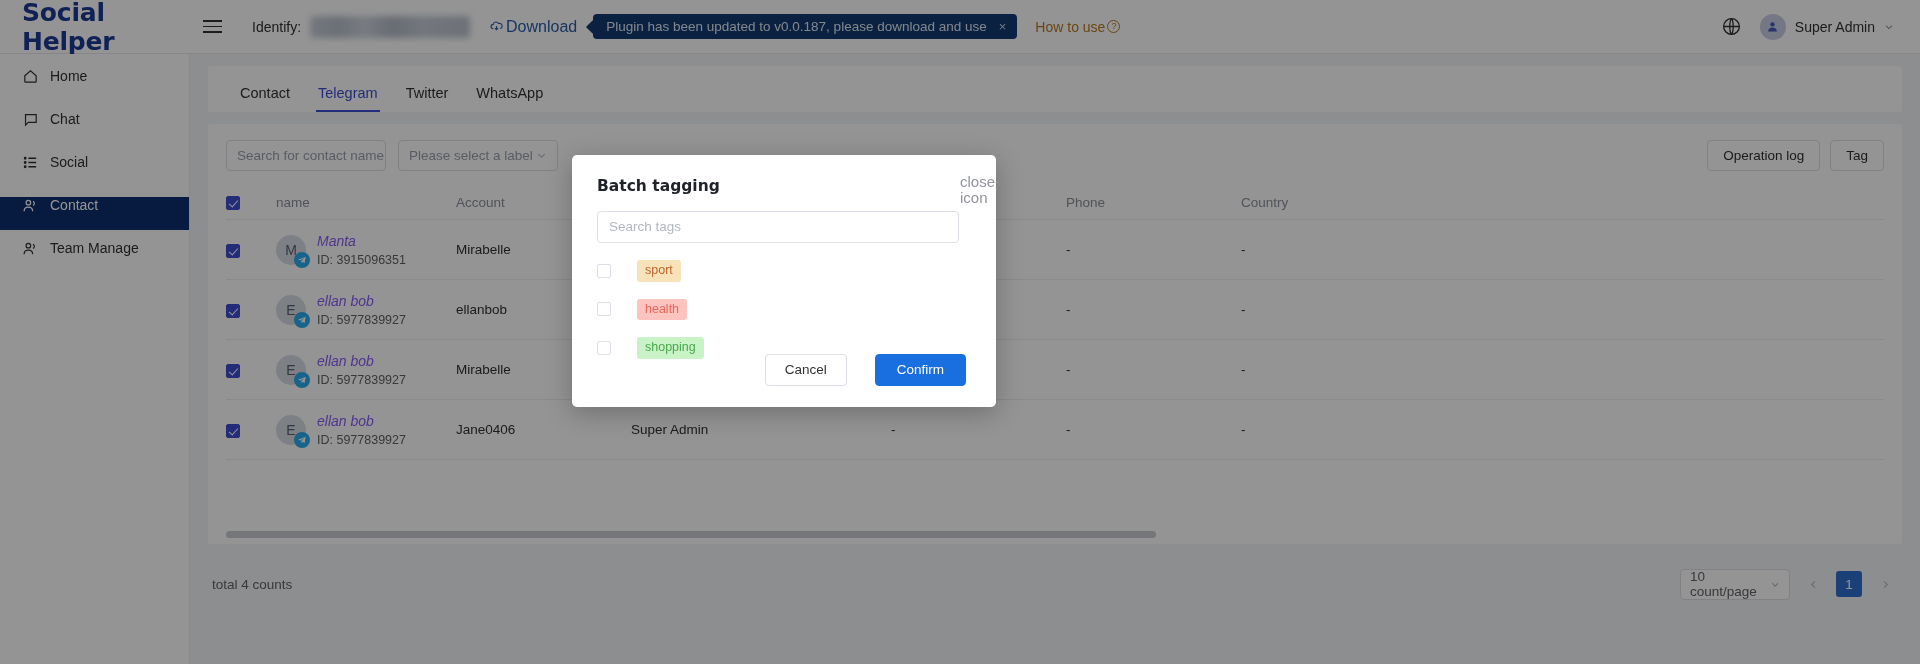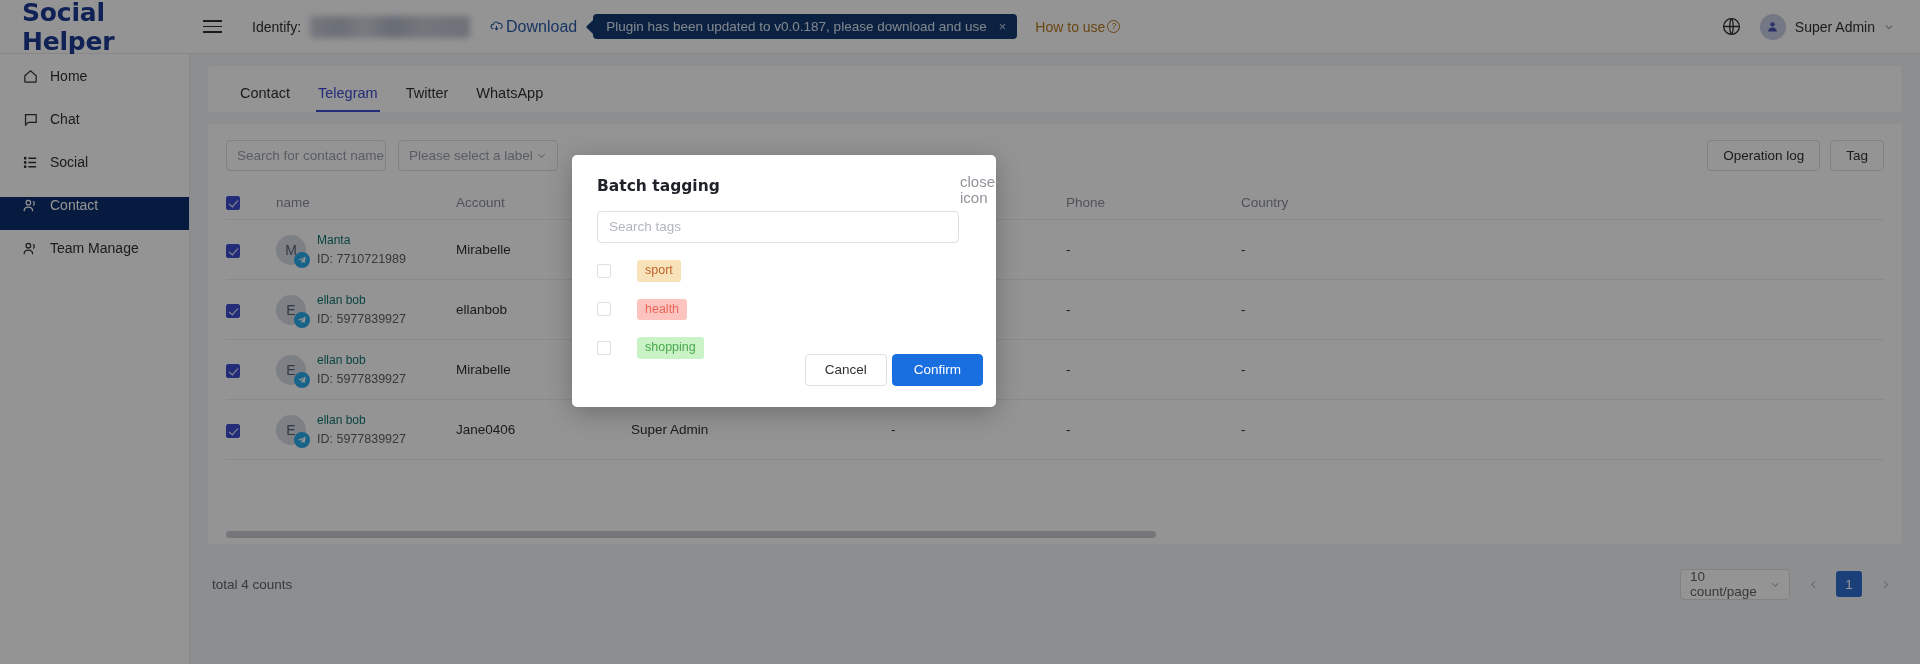--- a/index.html
+++ b/index.html
@@ -139,21 +139,21 @@
   .name-cell { display:flex; align-items:center; gap:11px; }
   .ava-wrap { position:relative; width:30px; height:30px; flex:none; }
   .ava {
     width:30px;height:30px;border-radius:50%;background:#d8dce6;color:#5a6172;
     display:flex;align-items:center;justify-content:center;font-size:14px;
   }
   .tg-badge {
     position:absolute; right:-4px; bottom:-3px; width:16px;height:16px;border-radius:50%;
     background:#2aabee; display:flex;align-items:center;justify-content:center;
   }
-  .nm { font-size:12px; color:#0f766e; line-height:1.45; }
+  .nm { font-size:14px; color:#8b5cf6; line-height:1.45;font-style:italic; }
   .nid { font-size:12.5px; color:#606266; line-height:1.45; }
 
   .hscroll {
     position:absolute; left:18px; bottom:6px; width:930px; height:7px;
     background:#c9ccd1; border-radius:4px;
   }
 
   .footer { display:flex; align-items:center; height:60px; margin-top:10px; padding:0 4px; }
   .total { color:#606266; font-size:13.5px; }
   .pager { margin-left:auto; display:flex; align-items:center; gap:10px; }
@@ -180,21 +180,21 @@
   .modal-close {
     position:absolute; right:20px; top:19px; width:16px;height:16px;
     color:#909399; font-size:15px; line-height:16px; text-align:center; cursor:pointer;
   }
   .tag-search {
     margin-top:16px; width:362px; height:32px; border:1px solid #dcdfe6; border-radius:4px;
     font-size:13.5px; color:#b2b6be; padding:0 11px; line-height:30px; cursor:text;
   }
   .tag-row { display:flex; align-items:center; gap:26px; margin-top:17px; }
   .tag-pill { font-size:12.5px; border-radius:3px; padding:3px 8px; line-height:1.25; }
-  .modal-actions { position:absolute; right:13px; bottom:21px; display:flex; gap:5px; }
+  .modal-actions { position:absolute; right:30px; bottom:21px; display:flex; gap:28px; }
   .btn-cancel {
     height:32px; padding:0 19px; border:1px solid #dcdfe6; border-radius:4px;
     background:#fff; font-size:13.5px; color:#303133; cursor:pointer; line-height:30px;
   }
   .btn-confirm {
     height:32px; padding:0 21px; border:1px solid #1a6fe0; border-radius:4px;
     background:#1a6fe0; font-size:13.5px; color:#fff; cursor:pointer; line-height:30px;
   }
 </style>
 </head>
@@ -348,21 +348,21 @@
                 <span class="ava-wrap">
                   <span class="ava">M</span>
                   <span class="tg-badge">
                     <svg width="10" height="10" viewBox="0 0 24 24" fill="#fff">
                         <path d="M21 4L2.5 11.2l5.3 1.7L18 6.6l-7.6 8 .3 5 3-3.4 4.3 3.3z"></path>
                       </svg>
                   </span>
                 </span>
                 <span>
                   <div class="nm">Manta</div>
-                  <div class="nid">ID: 7710721989</div>
+                  <div class="nid">ID: 3915096351</div>
                 </span>
               </div>
             </td>
             <td>Mirabelle</td>
             <td>Super Admin</td>
             <td>-</td>
             <td>-</td>
             <td>-</td>
           </tr>
 

